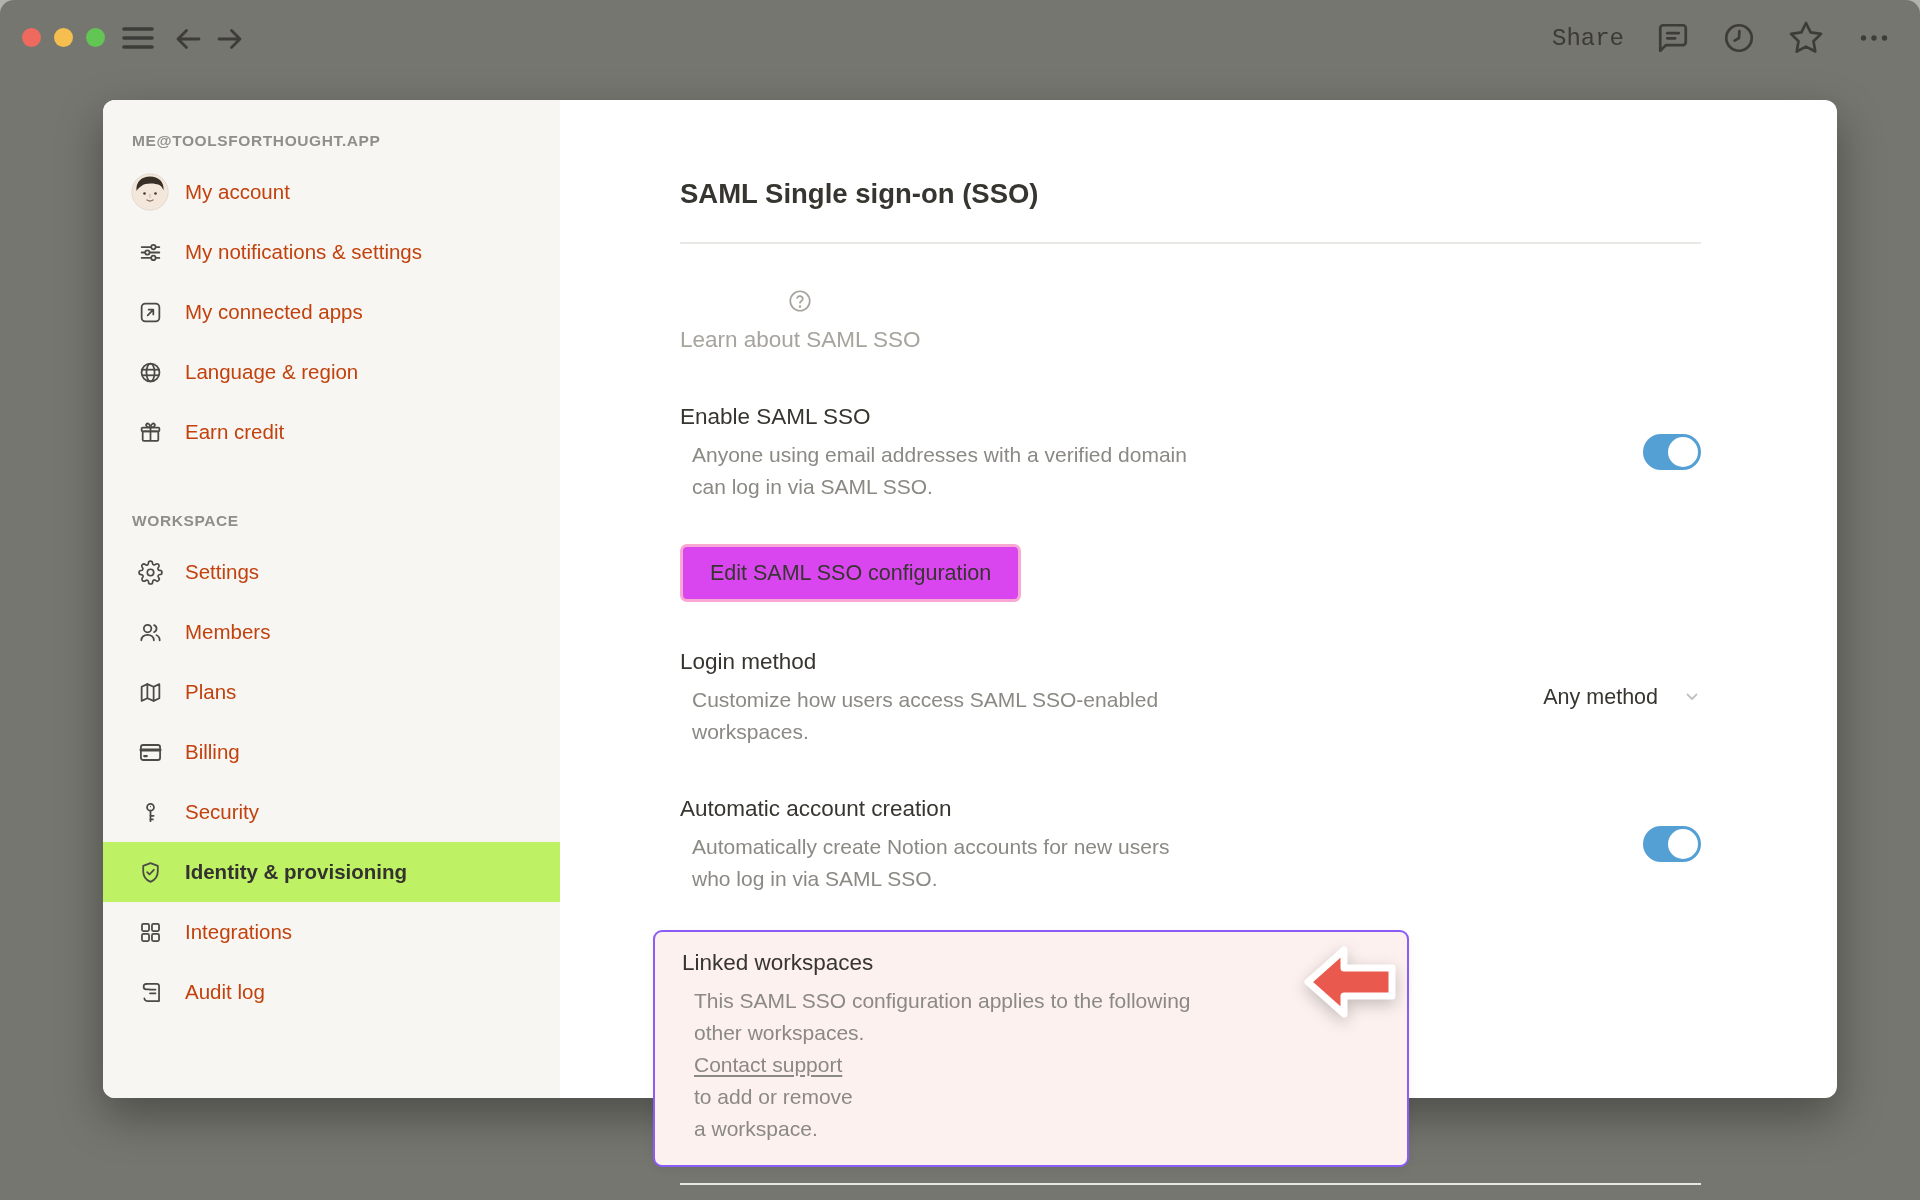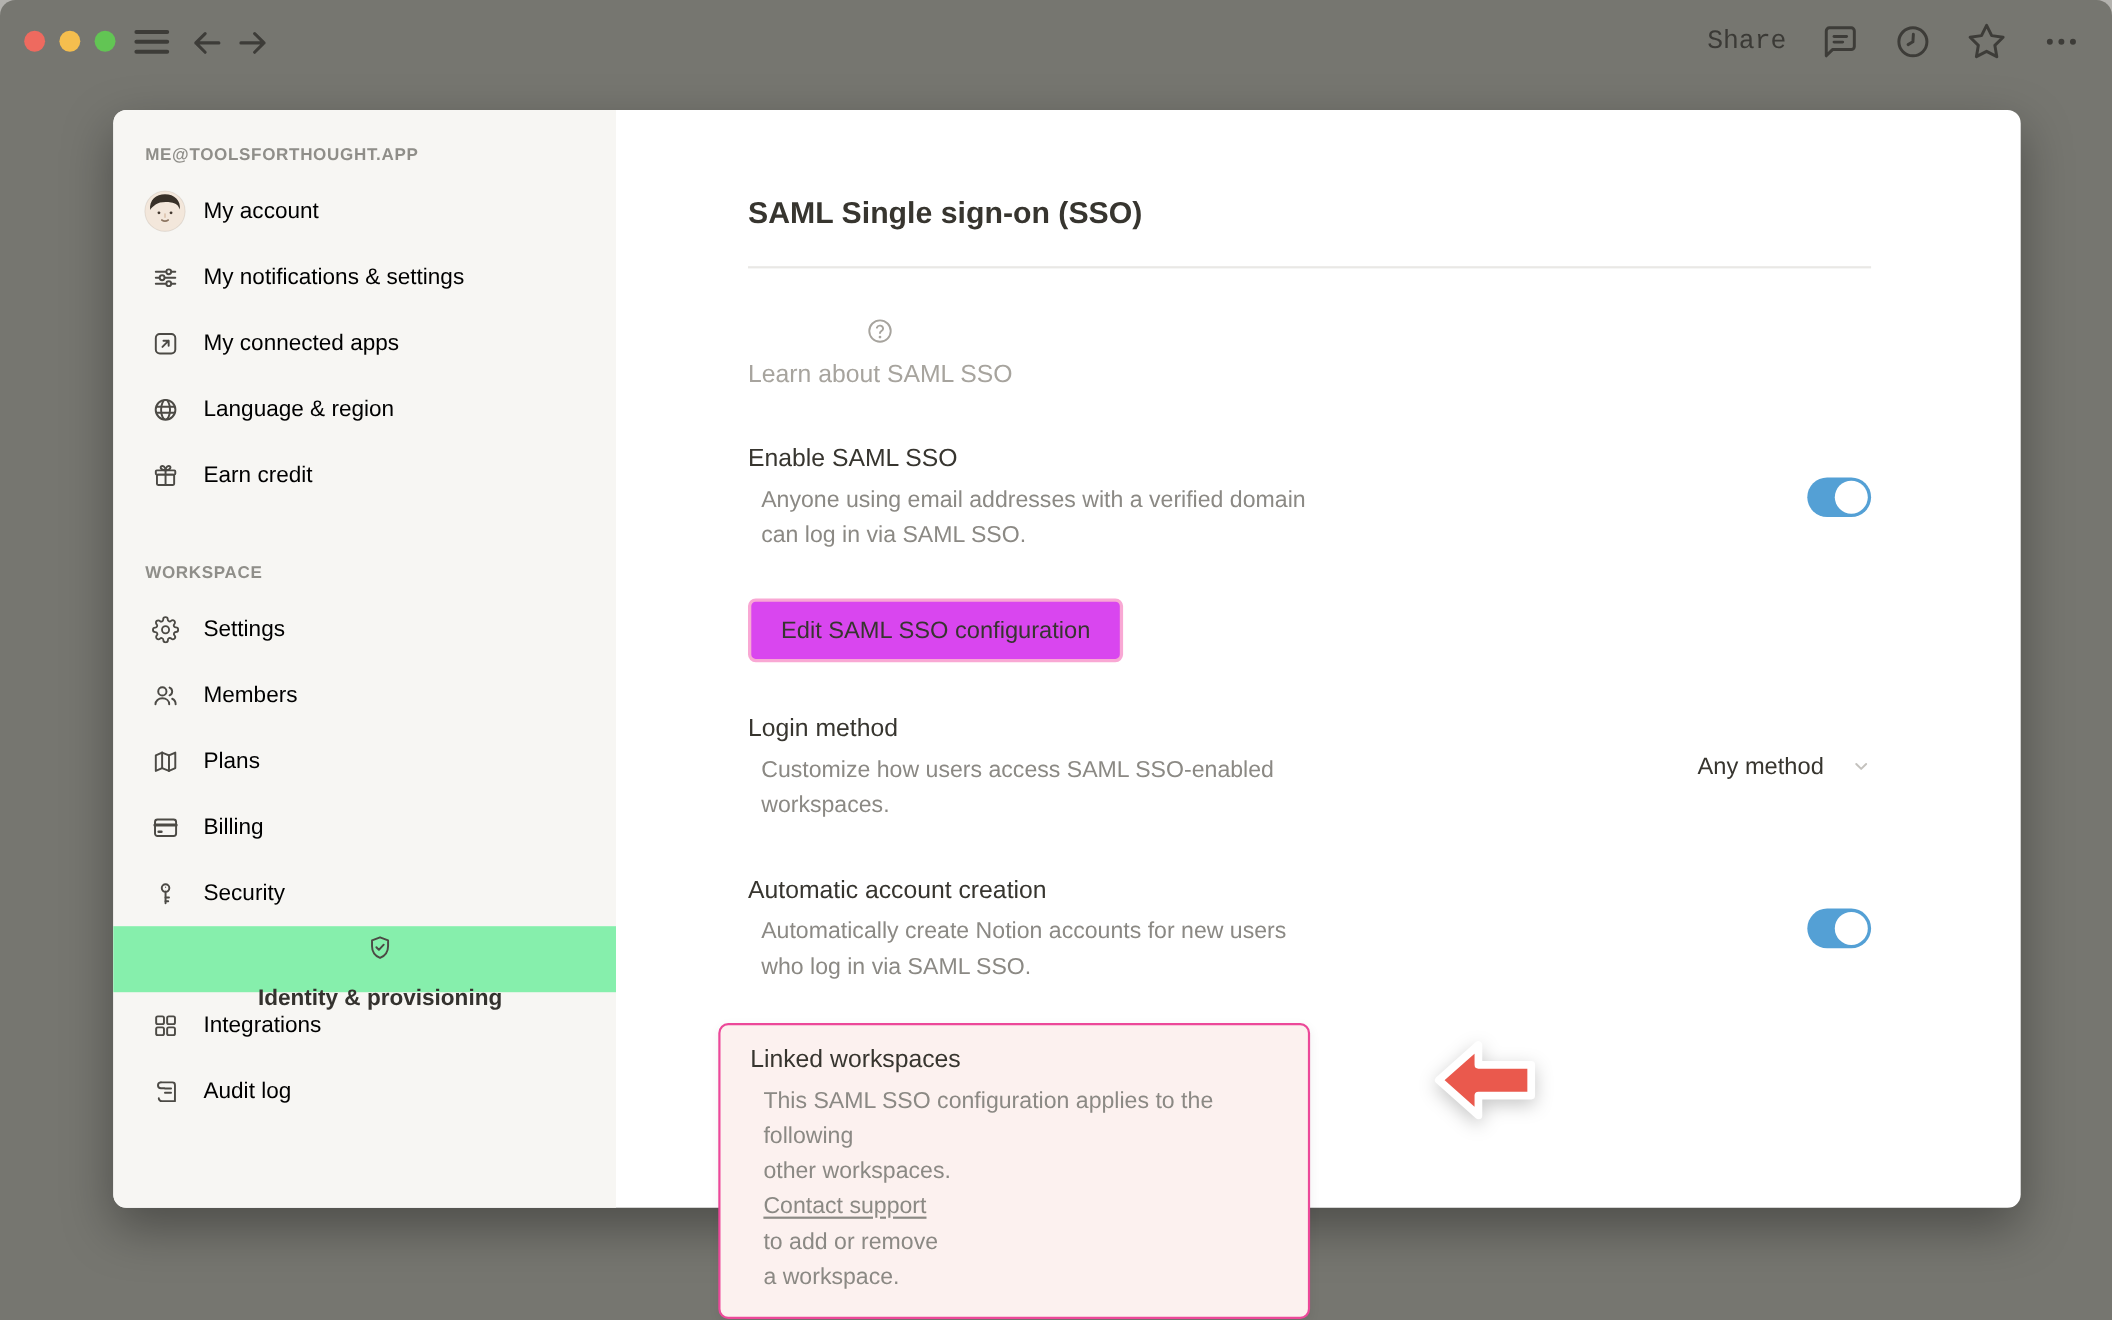--- a/index.html
+++ b/index.html
@@ -27,22 +27,22 @@
             background:#ffffff; border-radius:12px; box-shadow:0 18px 45px rgba(0,0,0,.35);
             display:flex; }
 
   
   .sidebar { width:457px; flex:none; background:#f7f6f3; border-radius:12px 0 0 12px;
              padding-top:30px; }
   .sb-header { padding-left:29px; font-size:15.5px; font-weight:700; letter-spacing:.6px;
                color:#8f8e89; line-height:22px; margin-bottom:10px; }
   .sb-header.ws { margin-top:48px; }
   .sb-item { height:60px; display:flex; align-items:center; padding-left:28px; gap:16px;
-             cursor:pointer; color:#000000; font-size:20.5px; }
-  .sb-item.selected { background:#86efac; font-weight:700; color:#34322e;flex-direction:column; }
+             cursor:pointer; color:#c2410c; font-size:20.5px; }
+  .sb-item.selected { background:#bef264; font-weight:700; color:#34322e; }
   .sb-icon { width:38px; height:38px; display:flex; align-items:center; justify-content:center;
              color:#4c4a45; flex:none; }
 
   
   .content { flex:1; padding:74px 136px 0 120px; position:relative; }
   h1 { font-size:27.5px; font-weight:700; color:#37352f; margin:0; line-height:40px; }
   .divider { height:2px; background:#e9e8e5; margin-top:28px; }
   .learn { margin-top:44px; display:flex; align-items:center; gap:13px;
            color:#a7a49e; font-size:22.5px; cursor:pointer; width:max-content;flex-direction:column; }
   .section-row { display:flex; align-items:center; }
@@ -59,22 +59,22 @@
                   border-radius:50%; background:#fff; }
 
   .edit-btn { margin-top:41px; height:58px; padding:0 27px; font-size:21.5px; font-weight:500;
               color:#37352f; background:#d946ef; border:3px solid #f9a8d4; border-radius:7px;
               cursor:pointer; display:inline-flex; align-items:center;
               font-family:inherit; }
 
   .dropdown { margin-left:auto; display:flex; align-items:center; gap:25px;
               font-size:21.5px; color:#37352f; cursor:pointer; }
 
-  .linked-box { margin:35px 0 0 -27px; width:538px; background:#fcf1ef;
-                border:2px solid #ec4899; border-radius:9px; padding:15px 27px 20px;
+  .linked-box { margin:35px 0 0 -27px; width:756px; background:#fcf1ef;
+                border:2px solid #8b5cf6; border-radius:9px; padding:15px 27px 20px;
                 box-shadow:0 3px 10px rgba(0,0,0,.06); }
   .linked-box .desc { margin-top:6px; }
   .support-link { color:#8b8984; text-decoration:underline; text-underline-offset:3px;
                   cursor:pointer; }
   .inline-line { display:block; }
 
   .bottom-divider { margin-top:16px; height:2px; background:#e7e6e3; }
 
   .red-arrow { position:absolute; left:1197px; top:838px;
                filter:drop-shadow(0 5px 8px rgba(0,0,0,.22)); }

